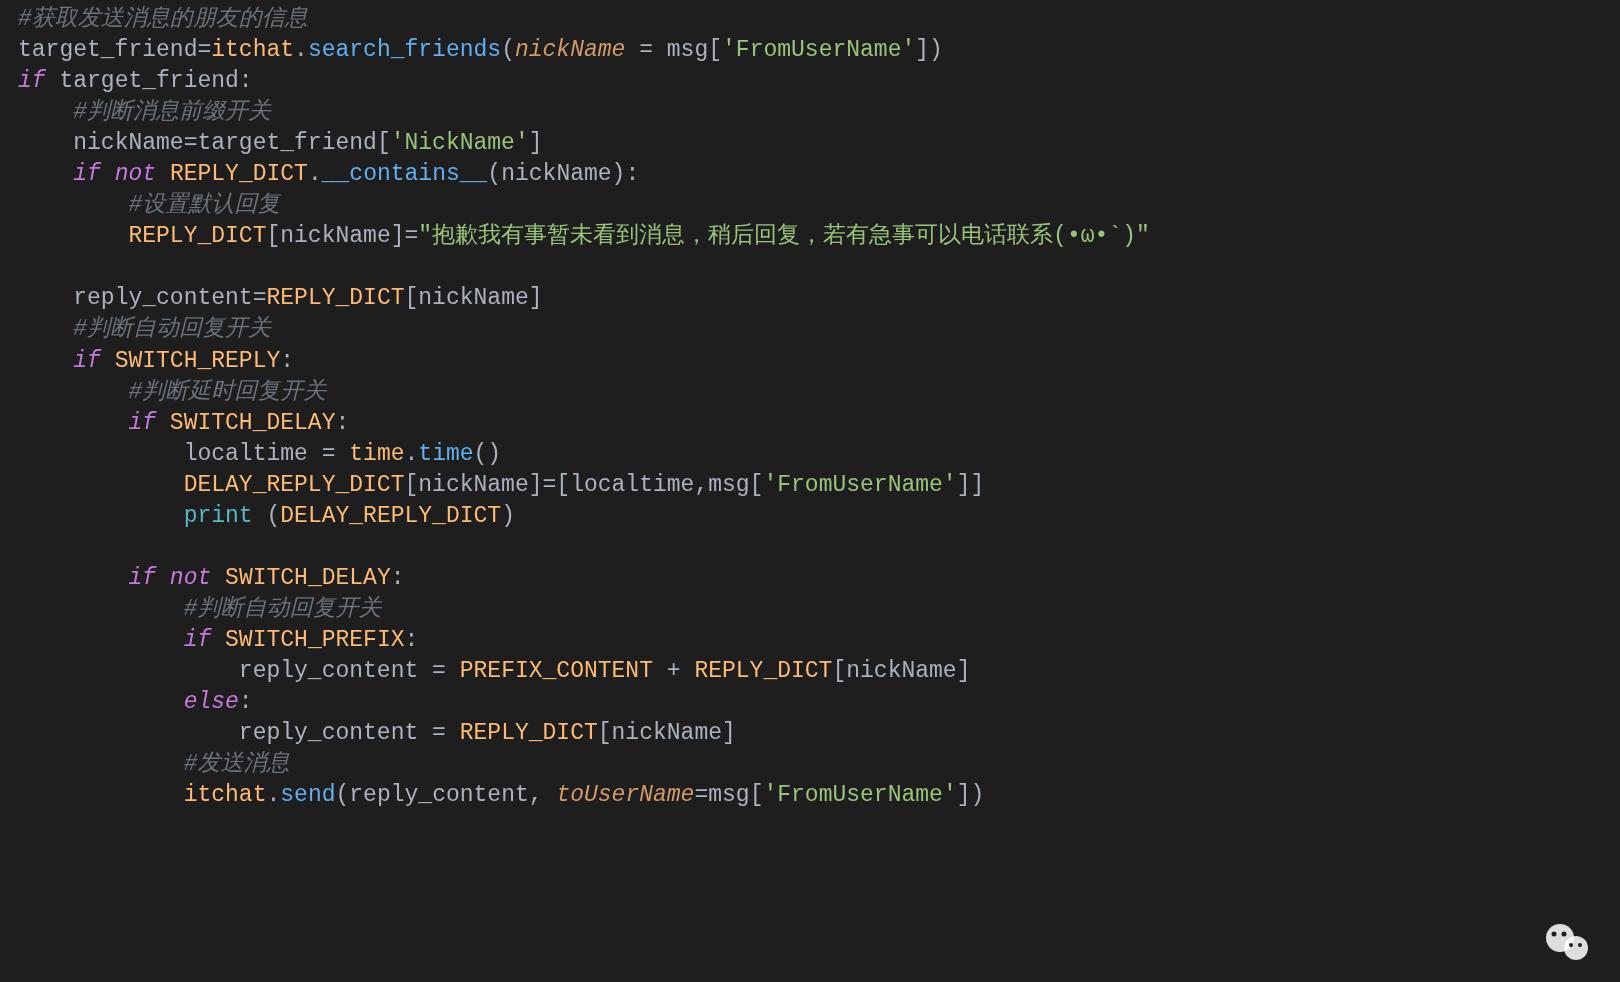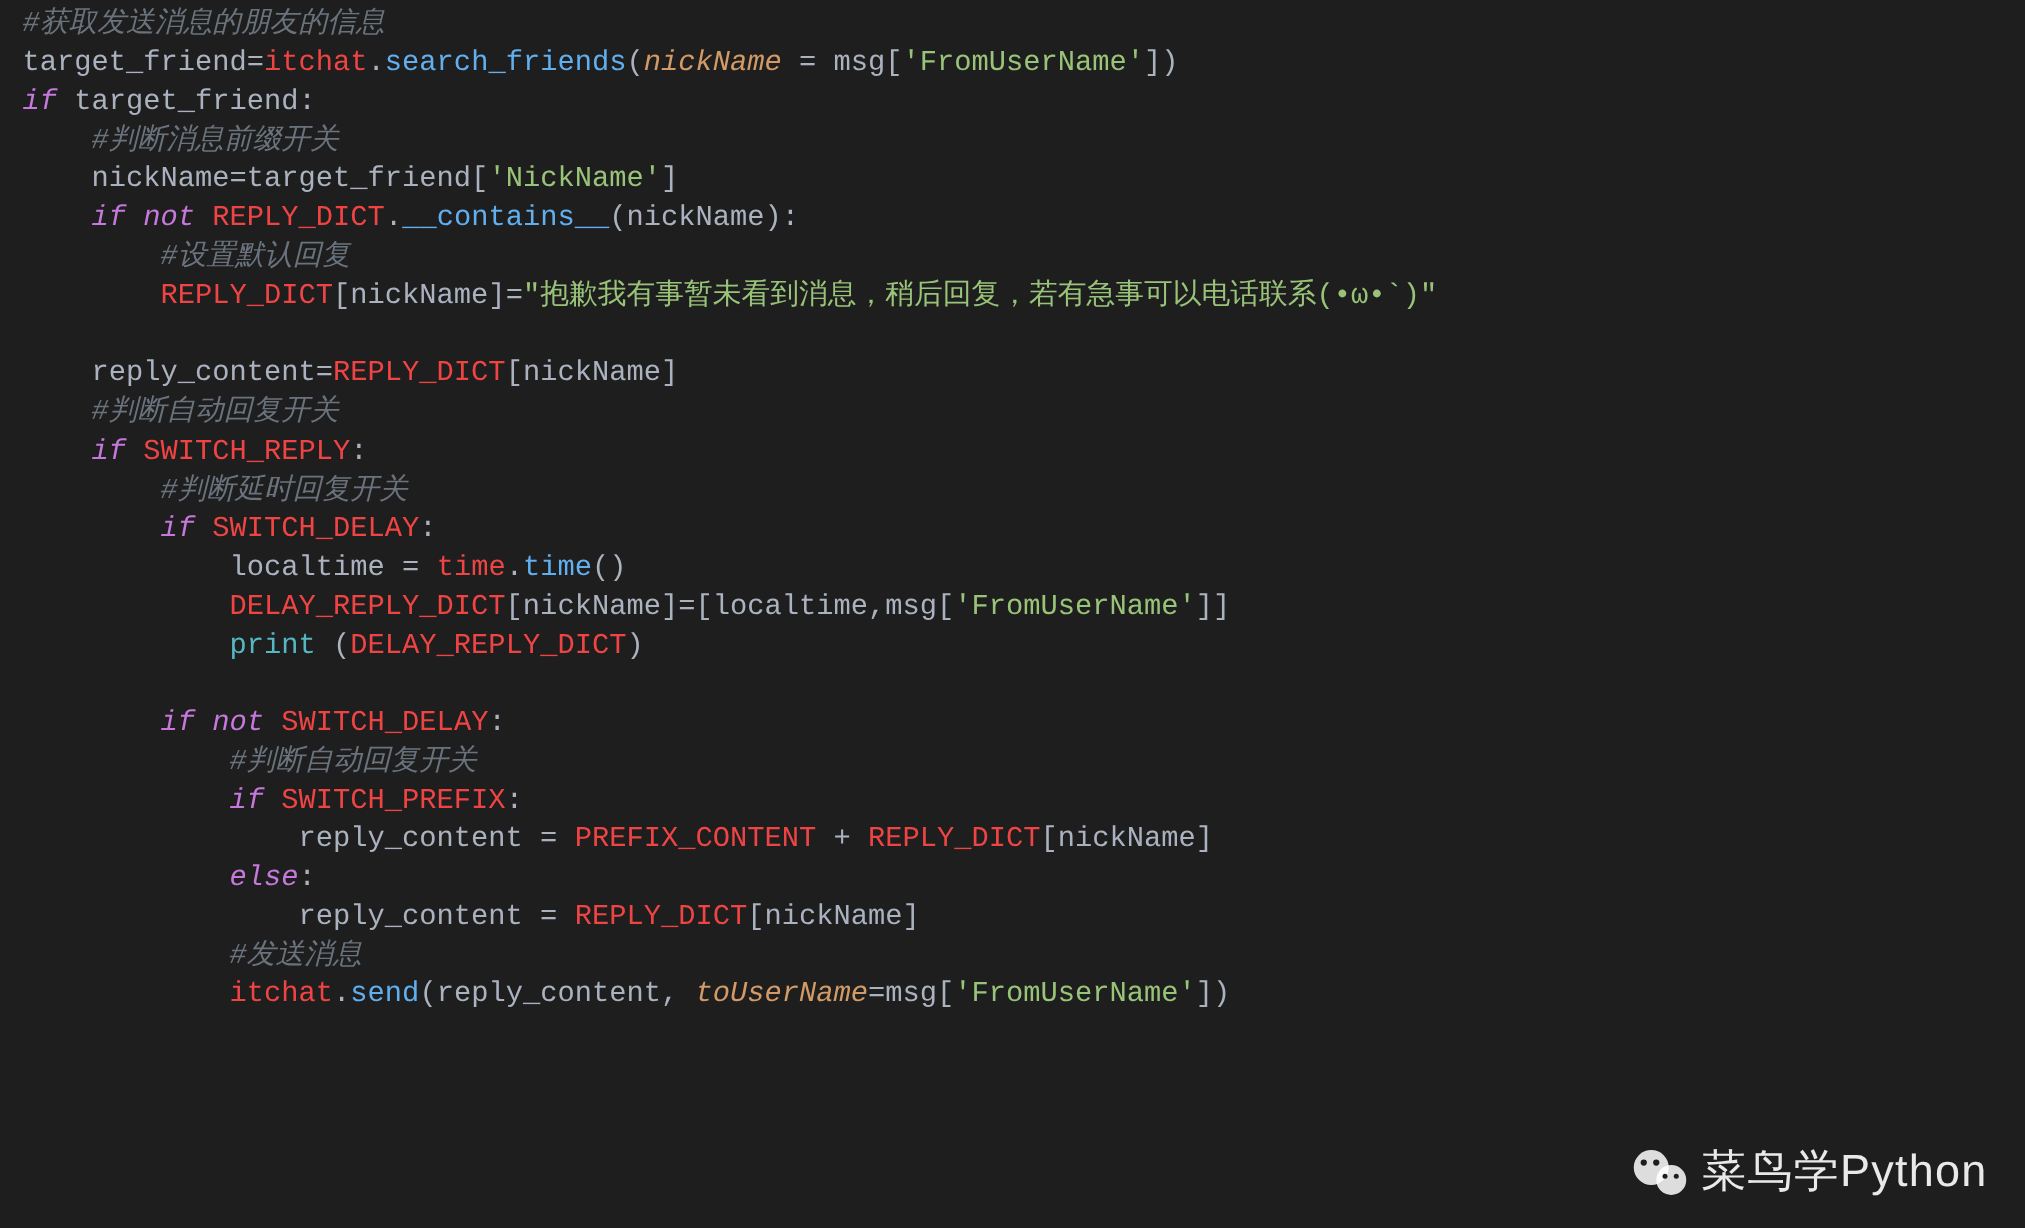--- a/index.html
+++ b/index.html
@@ -15,21 +15,21 @@
       position: relative;
     }
     pre {
       font-family: inherit;
       white-space: pre;
       padding: 4px 0 0 18px;
     }
     .comment { color: #6a737d; font-style: italic; margin-top: 46px; }
     .keyword { color: #c678dd; font-style: italic; }
     .builtin { color: #56b6c2; }
-    .var { color: #ef4444; }
+    .var { color: #fdba74; }
     .func { color: #61afef; text-align: right; }
     .string { color: #98c379; }
     .param { color: #d19a66; font-style: italic; }
     .op { color: #abb2bf; }
     .punct { color: #abb2bf; }
     .plain { color: #abb2bf; margin-top: 40px; }
     .watermark {
       position: absolute;
       bottom: 20px;
       right: 30px;
@@ -82,14 +82,13 @@
   <span class="wechat-icon">
     <svg viewBox="0 0 48 40">
       <circle cx="18" cy="16" r="14" fill="rgba(255,255,255,0.85)"></circle>
       <circle cx="12" cy="12" r="2.5" fill="#1e1e1e"></circle>
       <circle cx="22" cy="12" r="2.5" fill="#1e1e1e"></circle>
       <circle cx="34" cy="26" r="12" fill="rgba(255,255,255,0.85)"></circle>
       <circle cx="29" cy="23" r="2" fill="#1e1e1e"></circle>
       <circle cx="38" cy="23" r="2" fill="#1e1e1e"></circle>
     </svg>
   </span>
-  <span>菜鸟学Python</span>
 </div>
 
 </body></html>

